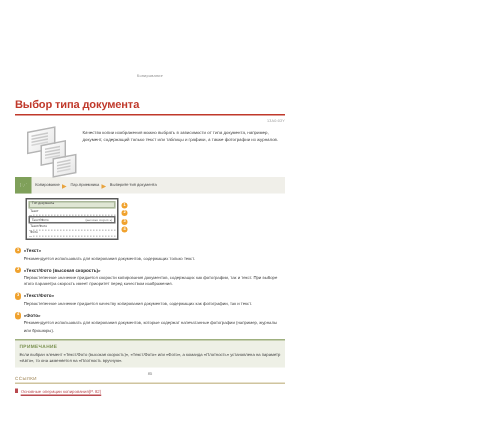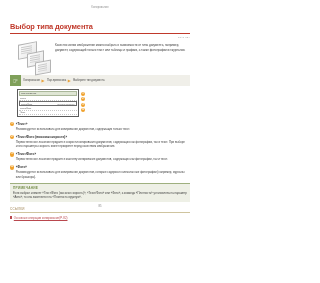--- a/index.html
+++ b/index.html
@@ -9,20 +9,21 @@
     font-family:"Liberation Sans", sans-serif;
     color:#3a3a3a;
     overflow:hidden;
     position:relative;
   }
   .page{
     position:relative;
     width:200px;height:214px;
     box-sizing:border-box;
     padding:0 10px;
+    margin-top:43px;
   }
 
   
   .runhead{
     text-align:center;
     font-size:2.6px;
     letter-spacing:.15px;
     color:#8a8a8a;
     padding-top:6px;
     height:8px;

